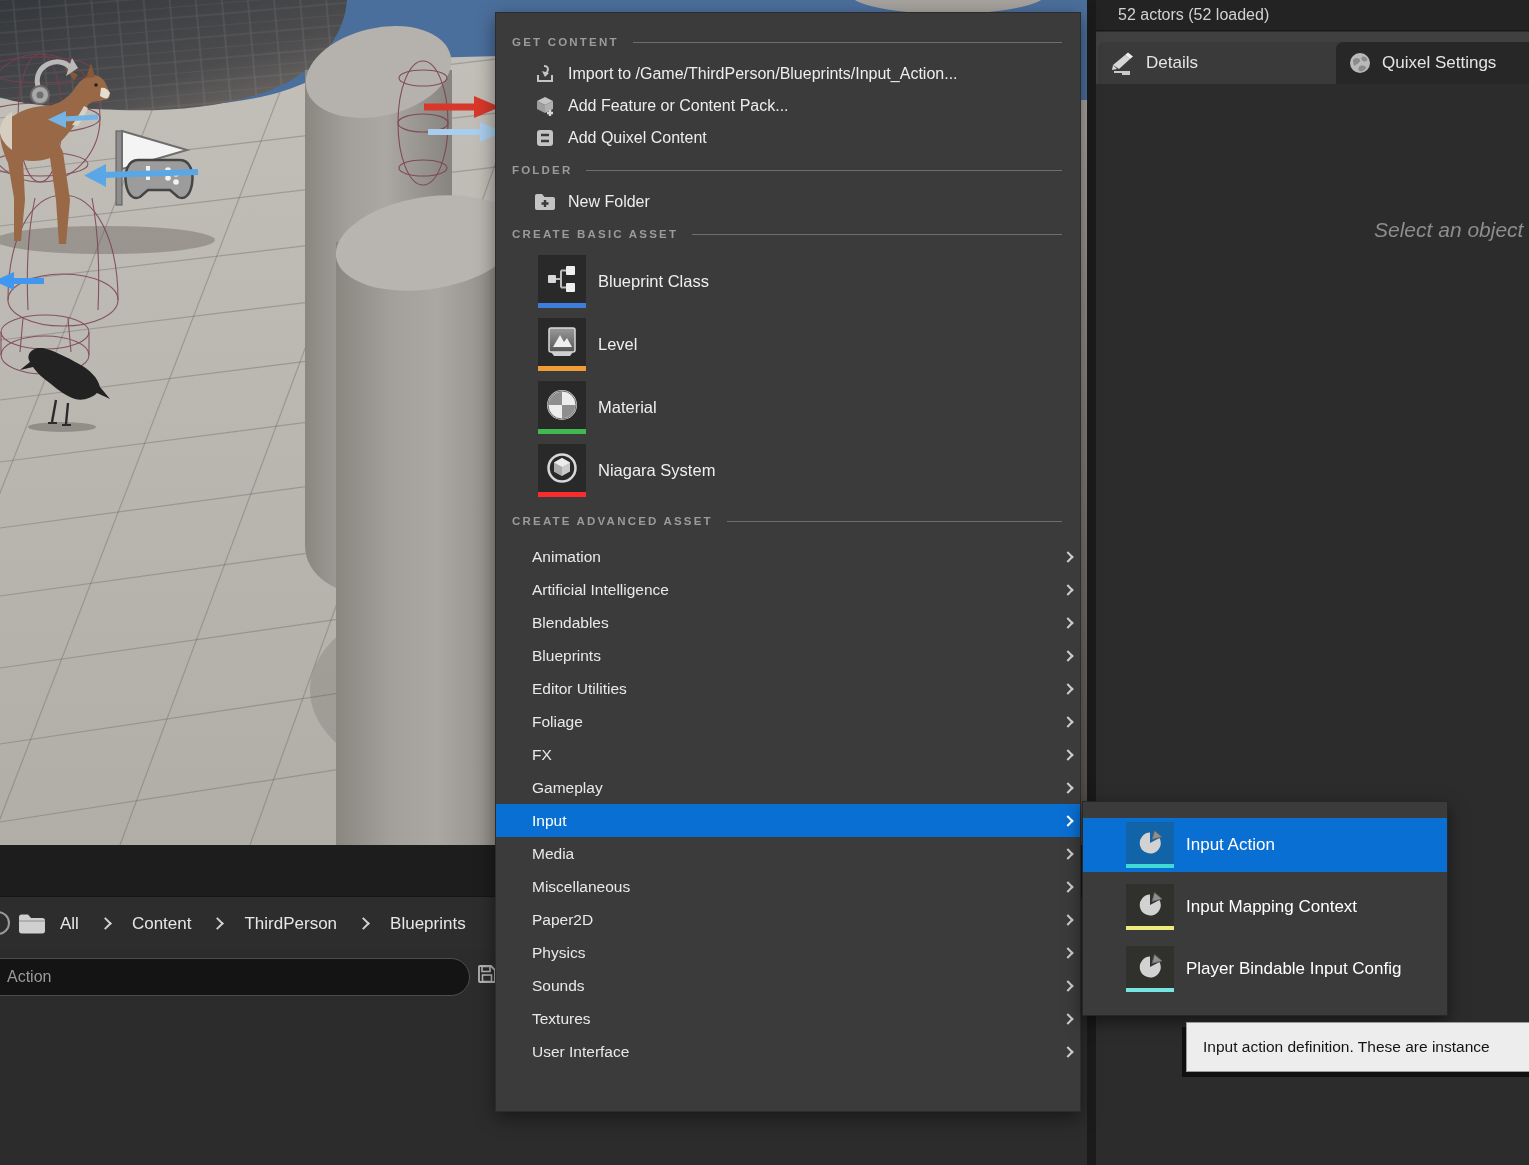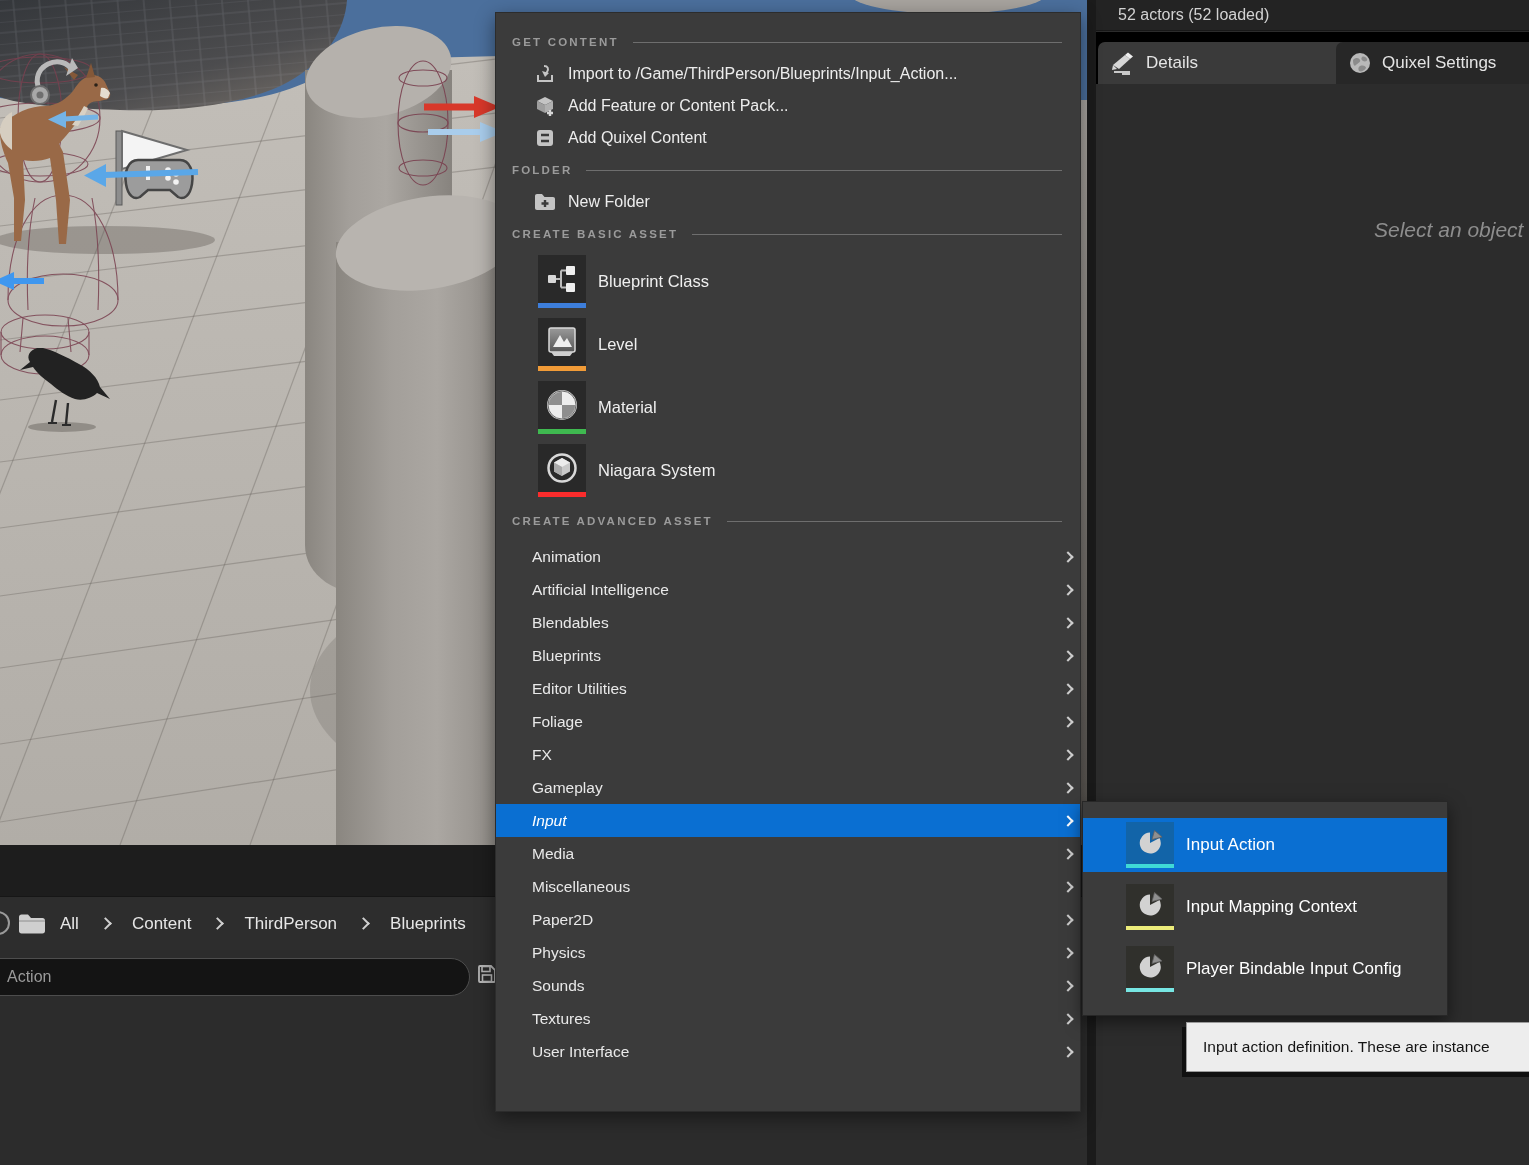--- a/index.html
+++ b/index.html
@@ -20,21 +20,21 @@
   .crumb-sep { width:9px; height:9px; border-top:2.5px solid #cfcfcf; border-right:2.5px solid #cfcfcf; transform:rotate(45deg); margin:0 8px; }
   .cb-searchrow { position:absolute; left:0; top:105px; width:100%; height:55px; }
   .cb-search { position:absolute; left:-30px; top:8px; width:500px; height:38px; background:#141414; border:1px solid #4d4d4d; border-radius:19px; color:#9a9a9a; font-size:16px; padding-left:36px; outline:none; }
   .cb-save { position:absolute; left:477px; top:14px; }
 
   
   #splitter { position:absolute; left:1087px; top:0; width:9px; height:1165px; background:#1b1b1b; }
   #rpanel { position:absolute; left:1096px; top:0; width:433px; height:1165px; background:#2c2c2c; }
   .rp-actorbar { position:absolute; left:0; top:0; width:100%; height:31px; background:#232323; border-bottom:1px solid #181818; display:flex; align-items:center; }
   .rp-actorbar span { color:#d2d2d2; font-size:16px; margin-left:22px; }
-  .rp-tabbar { position:absolute; left:0; top:32px; width:100%; height:52px; background:#000000; }
+  .rp-tabbar { position:absolute; left:0; top:32px; width:100%; height:52px; background:#404040; }
   .rp-tab { position:absolute; top:10px; height:42px; border-radius:7px 7px 0 0; display:flex; align-items:center; cursor:pointer; }
   .rp-tab.active { left:2px; width:334px; background:#3a3a3a; }
   .rp-tab.inactive { left:240px; width:200px; background:#272727; }
   .rp-tab .tab-label { color:#e4e4e4; font-size:17px; margin-left:10px; }
   .rp-tab .tab-close { margin-left:auto; margin-right:16px; color:#c0c0c0; font-size:18px; cursor:pointer; }
   .rp-tab .tab-icon { margin-left:12px; }
   .rp-body { position:absolute; left:0; top:84px; width:100%; height:1081px; background:#2c2c2c; overflow:hidden; }
   .rp-empty { position:absolute; left:278px; top:134px; white-space:nowrap; color:#8d8d8d; font-size:21px; font-style:italic; }
 
   
@@ -46,21 +46,21 @@
   .m-row .m-ic { width:22px; height:22px; margin-right:12px; flex:0 0 22px; display:flex; align-items:center; justify-content:center; }
   .m-row .m-label { color:#ededed; font-size:16px; white-space:nowrap; }
   .m-asset { height:63px; display:flex; align-items:center; padding-left:42px; cursor:pointer; }
   .tile { width:48px; height:53px; margin-right:12px; flex:0 0 48px; display:flex; flex-direction:column; }
   .tile .tile-ic { width:48px; height:48px; background:#292929; display:flex; align-items:center; justify-content:center; }
   .tile .tile-bar { width:48px; height:5px; }
   .m-asset .m-label { color:#efefef; font-size:16.5px; }
   .adv-row { height:33px; display:flex; align-items:center; padding:0 8px 0 36px; cursor:pointer; }
   .adv-row .m-label { color:#e9e9e9; font-size:15.5px; }
   .adv-row .chev { margin-left:auto; width:8px; height:8px; border-top:2.5px solid #cdcdcd; border-right:2.5px solid #cdcdcd; transform:rotate(45deg); }
-  .adv-row.selected { background:#0a6fd2;font-style:italic; }
+  .adv-row.selected { background:#0a6fd2; }
   .adv-row.selected .m-label { color:#ffffff; }
   .adv-row.selected .chev { border-color:#ffffff; }
 
   
   #submenu { position:absolute; left:1082px; top:801px; width:366px; height:215px; background:#3b3b3b; border:1px solid #272727; box-shadow:0 6px 16px rgba(0,0,0,.5); padding-top:16px; z-index:21; }
   .sm-row { height:54px; margin-bottom:8px; display:flex; align-items:center; padding-left:43px; cursor:pointer; }
   .sm-row.selected { background:#0a6fd2; }
   .sm-tile { width:48px; height:46px; margin-right:12px; flex:0 0 48px; display:flex; flex-direction:column; }
   .sm-tile .tile-ic { width:48px; height:42px; background:#30302c; display:flex; align-items:center; justify-content:center; }
   .sm-row.selected .sm-tile .tile-ic { background:#1264a8; }

